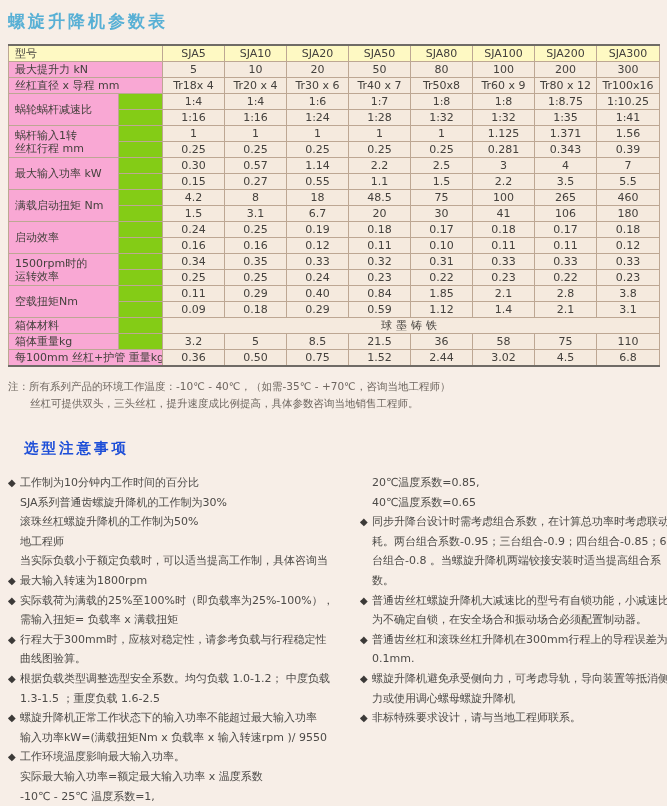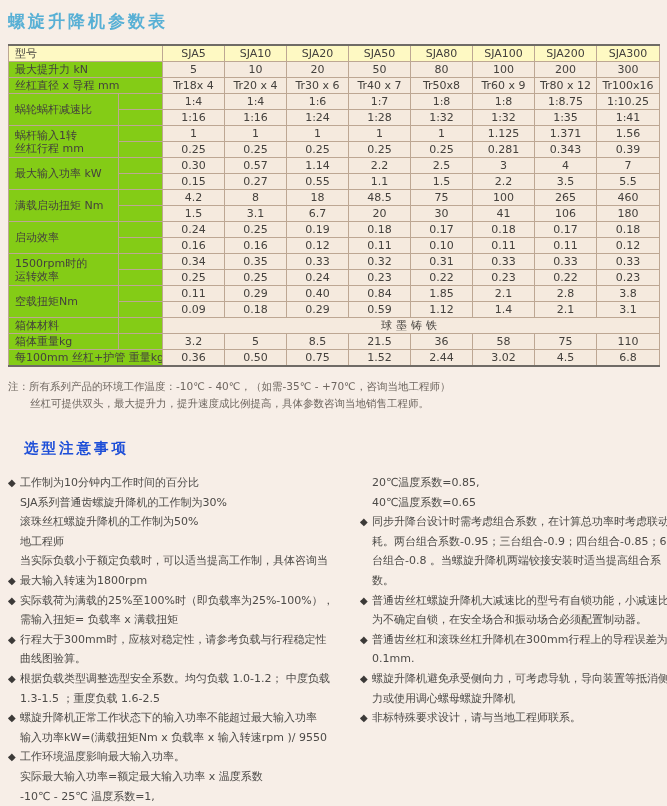--- a/index.html
+++ b/index.html
@@ -36,21 +36,21 @@
     text-align:center;
     background:#f5eade;
     color:#44413d;
     overflow:hidden;
     white-space:nowrap;
   }
   table.param tr.l1row td{border-top:1px solid #ccb6a4;}
   table.param td.lbl{
     text-align:left;
     padding-left:6px;
-    background:#84cc16;
+    background:#f9a8d4;
     line-height:13px;
   }
   table.param tr.headrow td{background:#fef9c3;}
   table.param td.sub{background:#84cc16;padding-left:44px;}
   table.param td.merged{letter-spacing:4px;}
 
   .footnote{
     margin-top:11px;
     font-size:10.5px;
     line-height:17px;
@@ -326,21 +326,21 @@
           <td>2.44</td>
           <td>3.02</td>
           <td>4.5</td>
           <td>6.8</td>
         </tr>
       </tbody>
   </table>
 
   <div class="footnote">
     <div class="fline1">注：所有系列产品的环境工作温度：-10℃ - 40℃，（如需-35℃ - +70℃，咨询当地工程师）</div>
-    <div class="fline2">丝杠可提供双头，最大提升力，提升速度成比例提高，具体参数咨询当地销售工程师。</div>
+    <div class="fline2">丝杠可提供双头，三头丝杠，提升速度成比例提高，具体参数咨询当地销售工程师。</div>
   </div>
 
   <div class="section-title">选型注意事项</div>
 
   <div class="notes">
     <div class="note-col left">
         <div class="note-line">
           <span class="diamond">◆</span>
           <span>工作制为10分钟内工作时间的百分比</span>
         </div>

